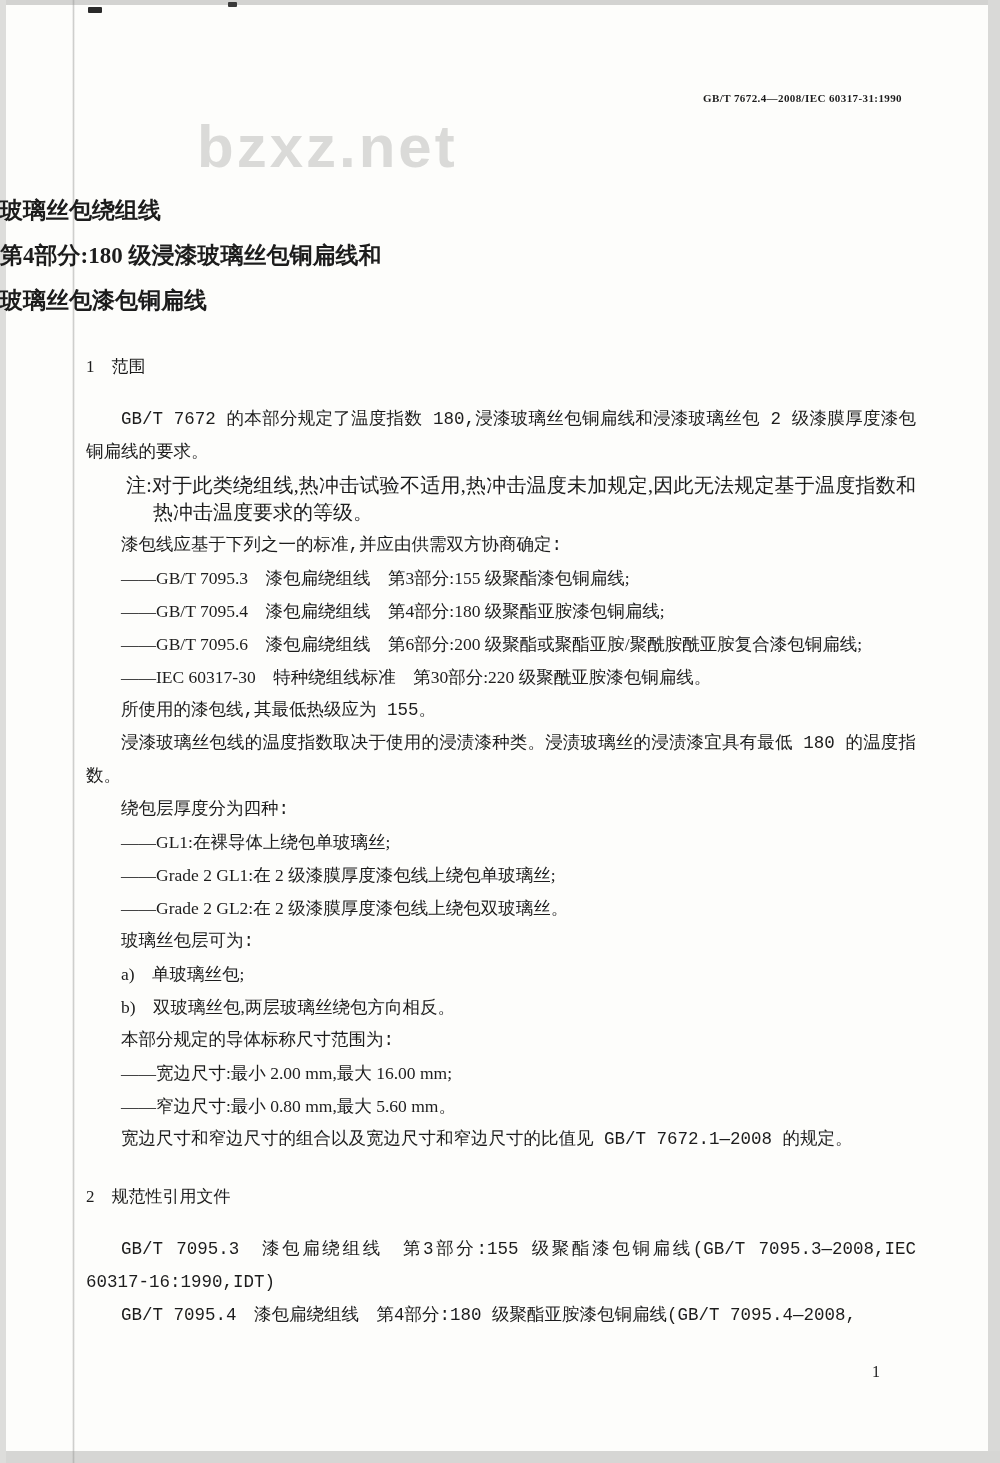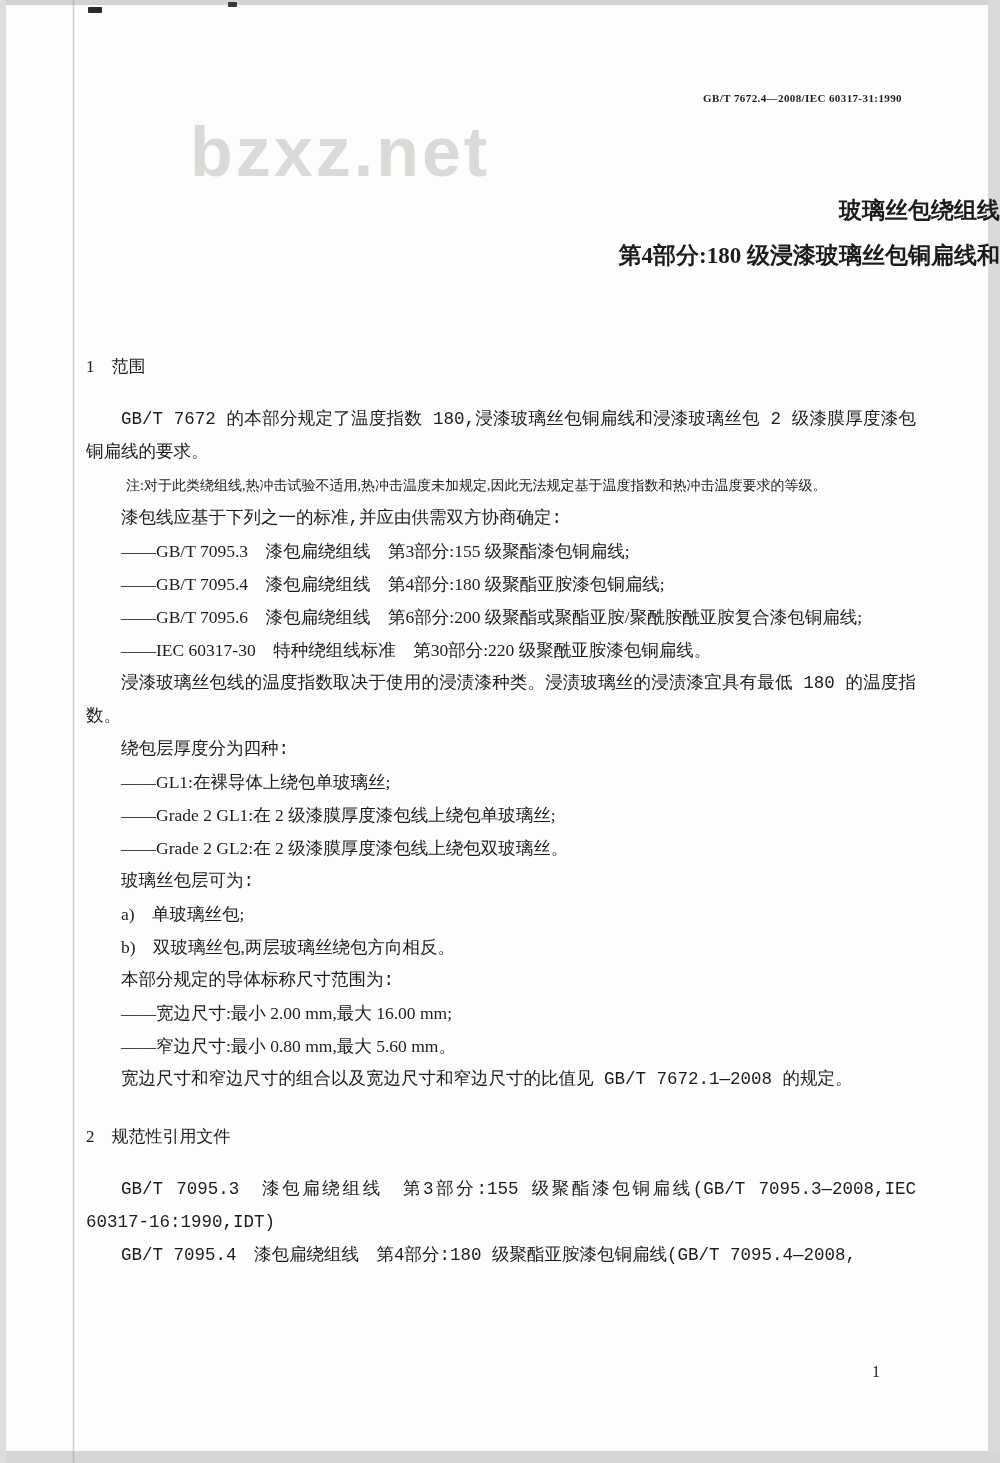--- a/index.html
+++ b/index.html
@@ -28,54 +28,54 @@
     top: 92px;
     right: 98px;
     font-weight: bold;
     font-size: 11px;
     letter-spacing: 0.4px;
     z-index: 2;
   }
   .watermark {
     position: absolute;
     top: 112px;
-    left: 190px;
+    left: 197px;
     font-family: "Liberation Sans", "DejaVu Sans", sans-serif;
-    font-size: 70px;
+    font-size: 60px;
     font-weight: bold;
     color: #dadad8;
     letter-spacing: 3px;
     z-index: 0;
     user-select: none;
   }
   .doc-title {
     position: absolute;
     top: 188px;
     left: 0;
     width: 100%;
-    text-align: right;
+    text-align: left;
     font-weight: bold;
     font-size: 23px;
     line-height: 45px;
     z-index: 1;
   }
   .doc-content {
     position: absolute;
     top: 350px;
     left: 86px;
     width: 830px;
     font-size: 17.5px;
     line-height: 33px;
     z-index: 1;
   }
   .block.heading { font-weight: normal; margin: 24px 0 20px; font-size: 17px; }
   .block.heading:first-child { margin-top: 0; }
   .block.para { text-indent: 35px; text-align: justify; font-family: Liberation Mono, monospace; }
   .block.note {
-    font-size: 14px;
+    font-size: 20px;
     line-height: 27px;
     padding-left: 67px;
     text-indent: -27px;
     text-align: justify;
     margin: 3px 0;
   }
   .block.list { padding-left: 67px; text-indent: -32px; text-align: justify; }
   .block.list-alpha { text-indent: 35px; }
   .page-number {
     position: absolute;
@@ -96,31 +96,33 @@
 <div class="speck-1"></div>
 <div class="speck-2"></div>
 
 <div class="watermark">bzxz.net</div>
 
 <div class="header-ref">GB/T 7672.4—2008/IEC 60317-31:1990</div>
 
 <div class="doc-title">
   <div>玻璃丝包绕组线</div>
   <div>第4部分:180 级浸漆玻璃丝包铜扁线和</div>
+  <div>玻璃丝包漆包铜扁线</div>
 </div>
 
 <div class="doc-content" id="doc-content">
     <div class="block heading">1　范围</div>
     <div class="block para">GB/T 7672 的本部分规定了温度指数 180,浸漆玻璃丝包铜扁线和浸漆玻璃丝包 2 级漆膜厚度漆包铜扁线的要求。</div>
     <div class="block note">注:对于此类绕组线,热冲击试验不适用,热冲击温度未加规定,因此无法规定基于温度指数和热冲击温度要求的等级。</div>
     <div class="block para">漆包线应基于下列之一的标准,并应由供需双方协商确定:</div>
     <div class="block list">——GB/T 7095.3　漆包扁绕组线　第3部分:155 级聚酯漆包铜扁线;</div>
     <div class="block list">——GB/T 7095.4　漆包扁绕组线　第4部分:180 级聚酯亚胺漆包铜扁线;</div>
     <div class="block list">——GB/T 7095.6　漆包扁绕组线　第6部分:200 级聚酯或聚酯亚胺/聚酰胺酰亚胺复合漆包铜扁线;</div>
     <div class="block list">——IEC 60317-30　特种绕组线标准　第30部分:220 级聚酰亚胺漆包铜扁线。</div>
+    <div class="block para">所使用的漆包线,其最低热级应为 155。</div>
     <div class="block para">浸漆玻璃丝包线的温度指数取决于使用的浸渍漆种类。浸渍玻璃丝的浸渍漆宜具有最低 180 的温度指数。</div>
     <div class="block para">绕包层厚度分为四种:</div>
     <div class="block list">——GL1:在裸导体上绕包单玻璃丝;</div>
     <div class="block list">——Grade 2 GL1:在 2 级漆膜厚度漆包线上绕包单玻璃丝;</div>
     <div class="block list">——Grade 2 GL2:在 2 级漆膜厚度漆包线上绕包双玻璃丝。</div>
     <div class="block para">玻璃丝包层可为:</div>
     <div class="block list-alpha">a)　单玻璃丝包;</div>
     <div class="block list-alpha">b)　双玻璃丝包,两层玻璃丝绕包方向相反。</div>
     <div class="block para">本部分规定的导体标称尺寸范围为:</div>
     <div class="block list">——宽边尺寸:最小 2.00 mm,最大 16.00 mm;</div>

